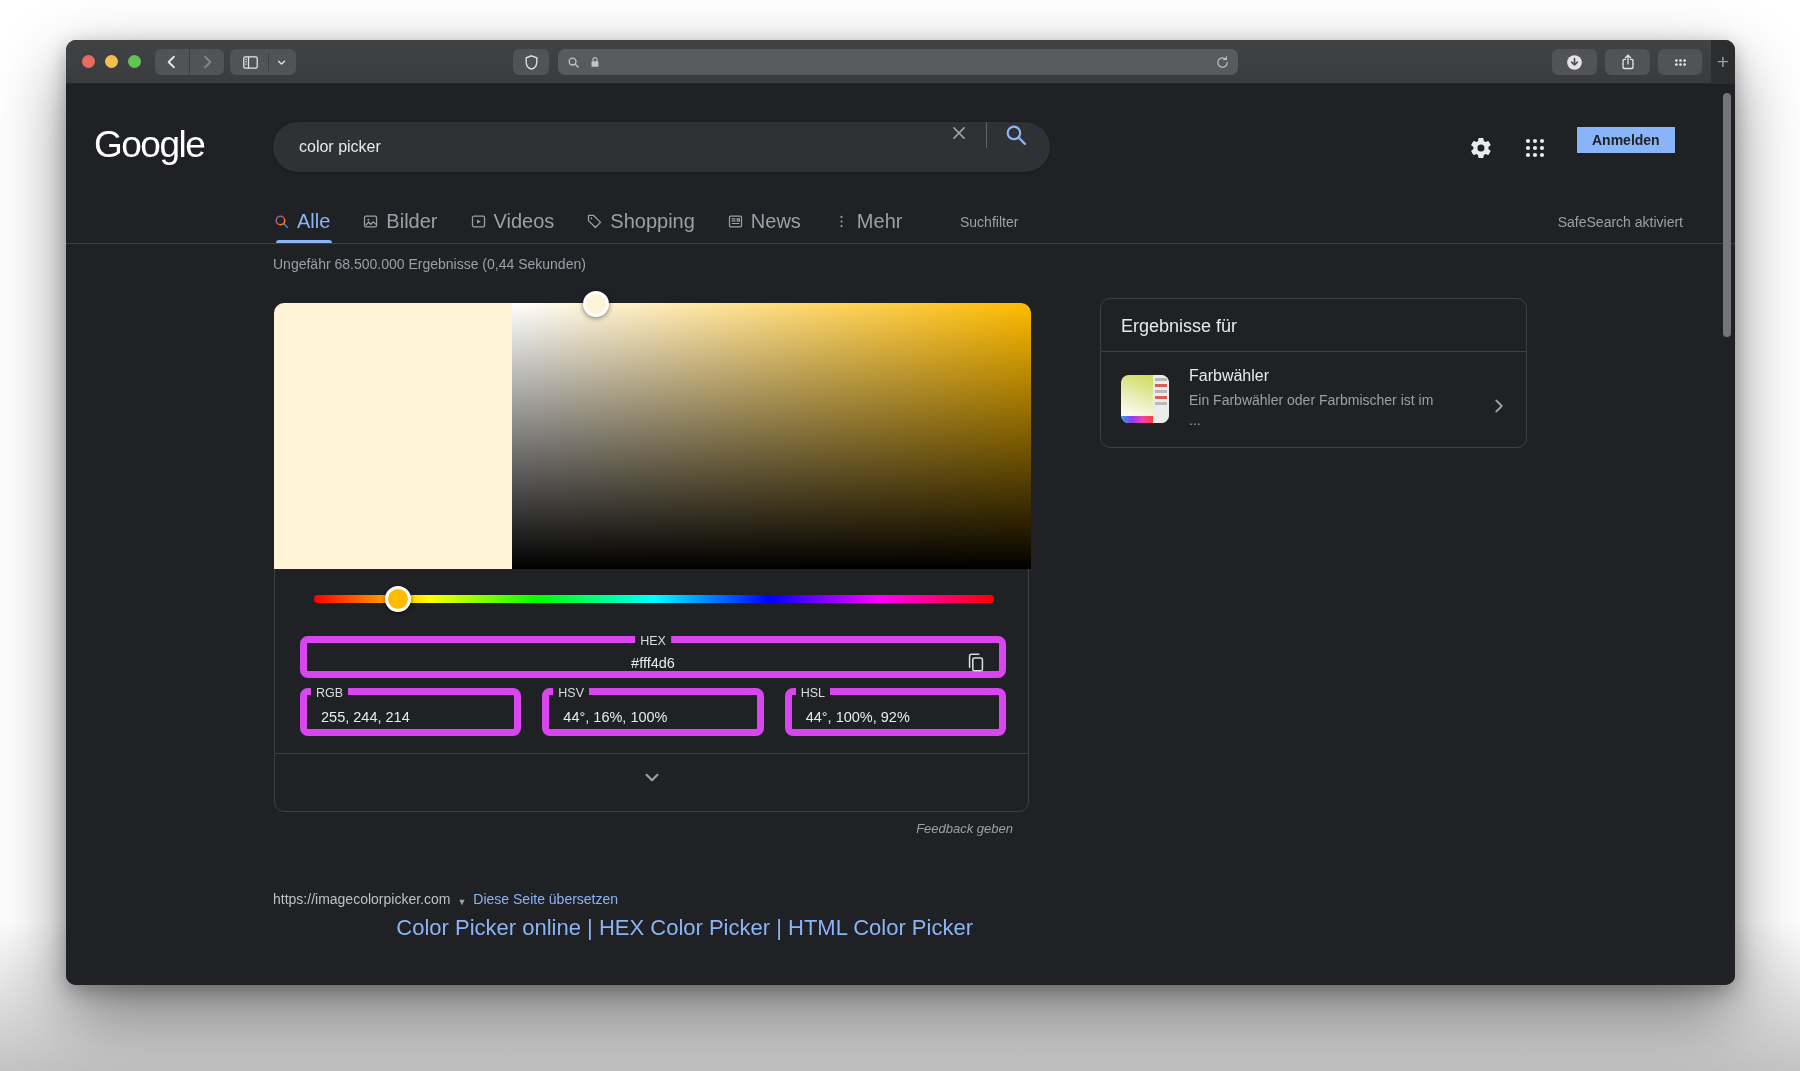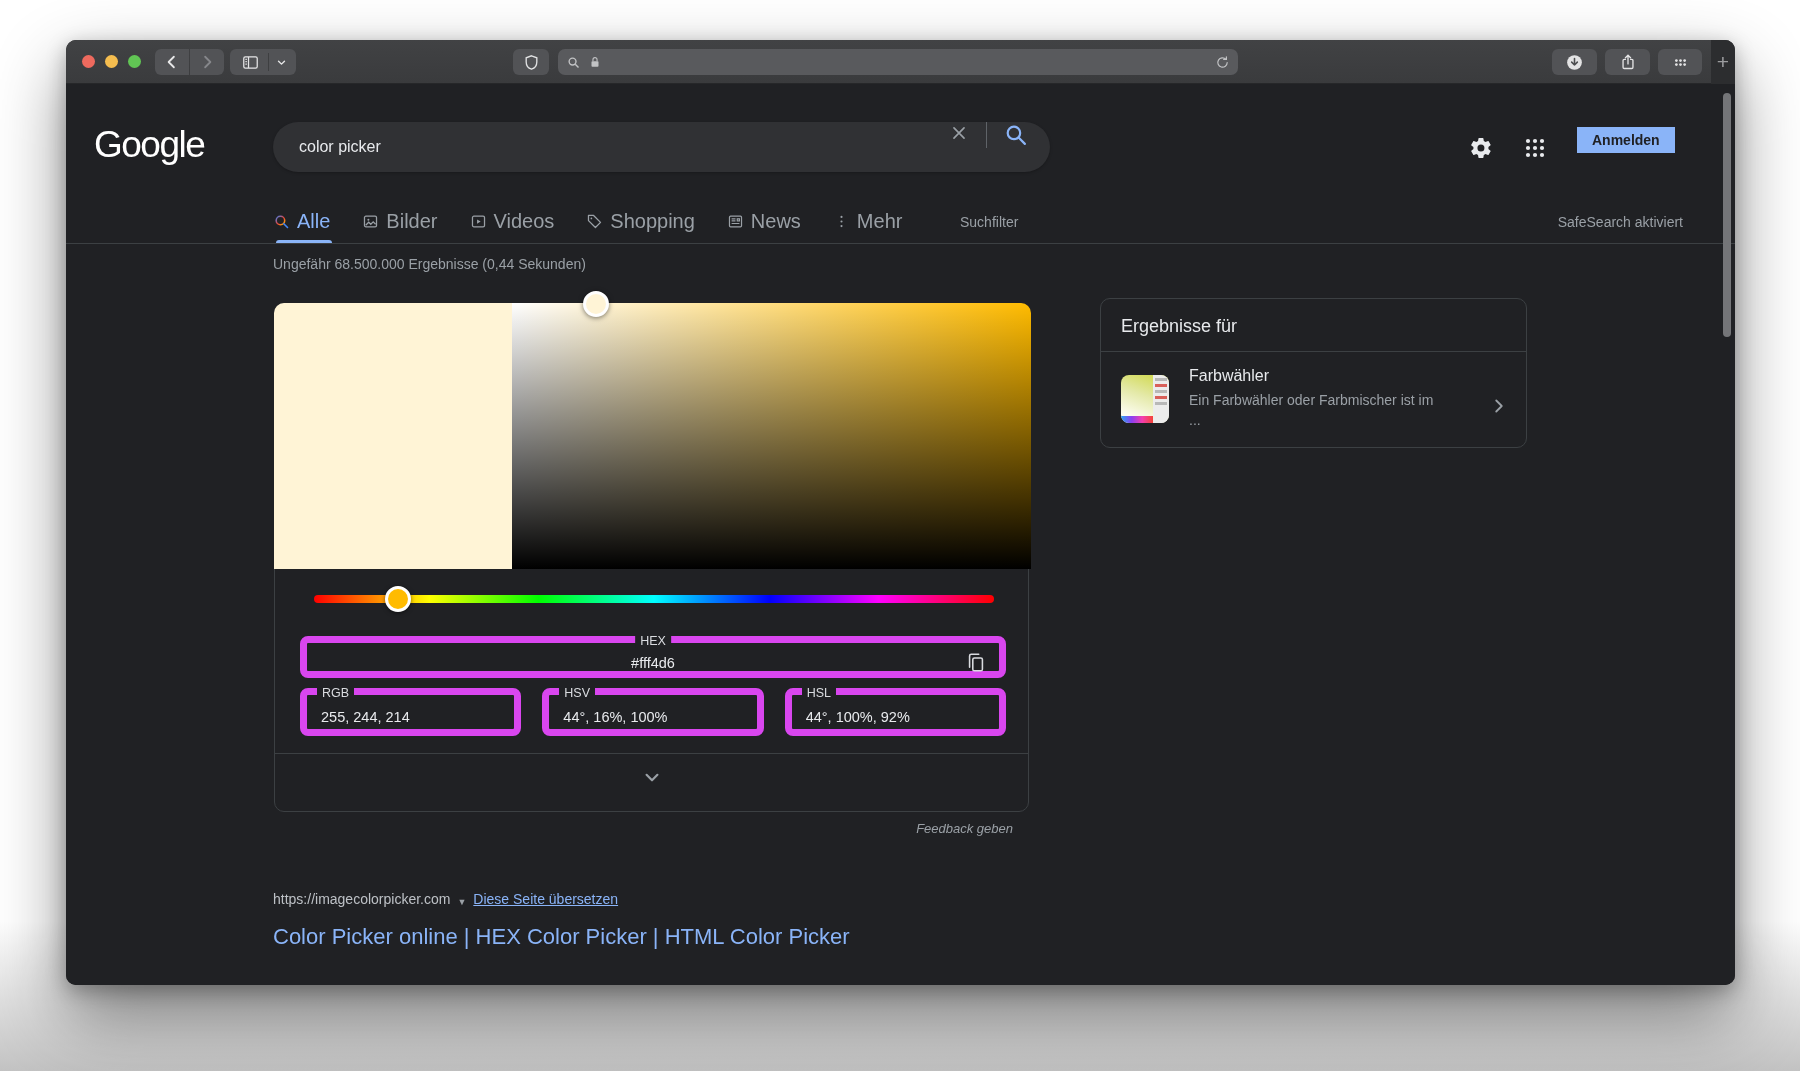--- a/index.html
+++ b/index.html
@@ -63,21 +63,21 @@
     background:linear-gradient(to right,#ff0000 0%,#ffff00 17%,#00ff00 33%,#00ffff 50%,#0000ff 67%,#ff00ff 83%,#ff0000 100%); }
   .hue-handle { position:absolute; left:71px; top:-9px; width:26px; height:26px; border-radius:50%; background:#ffbb00; border:3px solid #fff; box-shadow:0 1px 4px rgba(0,0,0,.5); cursor:grab; }
   .fbox { position:absolute; border:7px solid #d946ef; border-radius:8px; }
   .flabel { position:absolute; top:-9px; background:#202124; padding:0 5px; font-size:12.5px; color:#dadce0; }
   .hexbox { left:25px; top:332px; width:706px; height:42px; }
   .hexbox .flabel { left:50%; transform:translateX(-50%); }
   .hexval { width:100%; text-align:center; line-height:40px; font-size:14.5px; color:#e8eaed; }
   .copybtn { position:absolute; right:12px; top:9px; width:22px; height:22px; cursor:pointer; }
   .fieldsrow { position:absolute; left:25px; top:384px; width:706px; height:48px; display:flex; gap:21px; }
   .fieldsrow .fbox { position:relative; flex:1; height:48px; }
-  .fieldsrow .flabel { left:10px; }
+  .fieldsrow .flabel { left:4px; }
   .fval { padding:14px 0 0 14px; font-size:14.5px; color:#e8eaed; }
   .pk-div { position:absolute; left:0; top:449px; width:100%; height:1px; background:#3c4043; }
   .pk-expand { position:absolute; left:50%; top:460px; transform:translateX(-50%); width:26px; height:26px; cursor:pointer; }
   .feedback { position:absolute; left:208px; top:737px; width:755px; text-align:right; padding-right:16px; font-size:13px; font-style:italic; color:#9aa0a6; cursor:pointer; }
   
   .kcard { position:absolute; left:1034px; top:214px; width:427px; height:150px; border:1px solid #3c4043; border-radius:10px; }
   .kc-head { padding:17px 20px 14px; font-size:18px; color:#e8eaed; }
   .kc-div { height:1px; background:#3c4043; }
   .kc-item { display:flex; align-items:center; padding:15px 16px 0 20px; cursor:pointer; }
   .kc-thumb { width:48px; height:48px; border-radius:8px; position:relative; overflow:hidden; flex:none;
@@ -89,22 +89,22 @@
     background:linear-gradient(90deg,#2aa4f4,#8c3ff0,#f43fae,#f44336); }
   .kc-texts { margin-left:20px; flex:1; }
   .kc-title { font-size:16px; color:#e8eaed; }
   .kc-desc { margin-top:5px; font-size:14px; line-height:20px; color:#9aa0a6; width:255px; }
   .kc-chevron { margin-top:14px; width:22px; height:22px; flex:none; }
   
   .result { position:absolute; left:207px; top:807px; width:700px; }
   .r-urlrow { display:flex; align-items:flex-end; font-size:14px; }
   .r-url { color:#bdc1c6; }
   .r-caret { color:#9aa0a6; font-size:9px; margin:2px 7px 0; }
-  .r-translate { color:#8ab4f8; cursor:pointer;text-decoration:underline; }
-  .r-title { margin-top:17px; font-size:22px; color:#8ab4f8; cursor:pointer; }
+  .r-translate { color:#8ab4f8; cursor:pointer; }
+  .r-title { margin-top:8px; font-size:22px; color:#8ab4f8; cursor:pointer;text-align:right; }
   .r-snippet { margin-top:12px; font-size:16px; line-height:26px; color:#bdc1c6; }
   .r-snippet b { color:#c9cdd1; }
   
   .scroll-thumb { position:absolute; right:4px; top:9px; width:8px; height:244px; border-radius:4px; background:#747578; cursor:grab; }
   svg { display:block; }
 </style>
 </head>
 <body>
 
 <div class="window">

